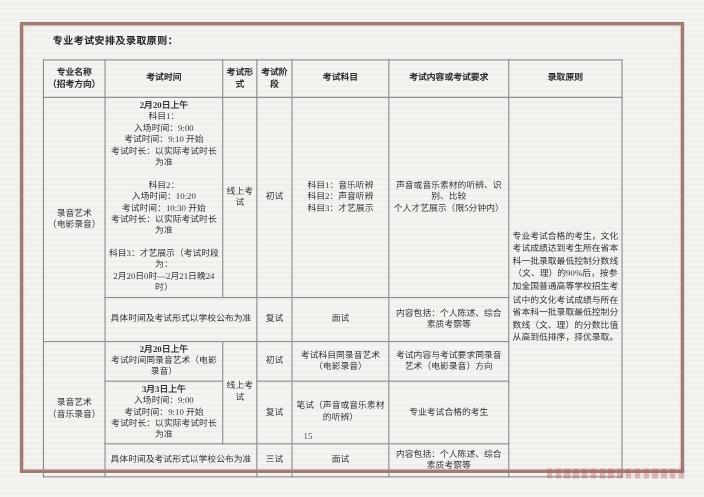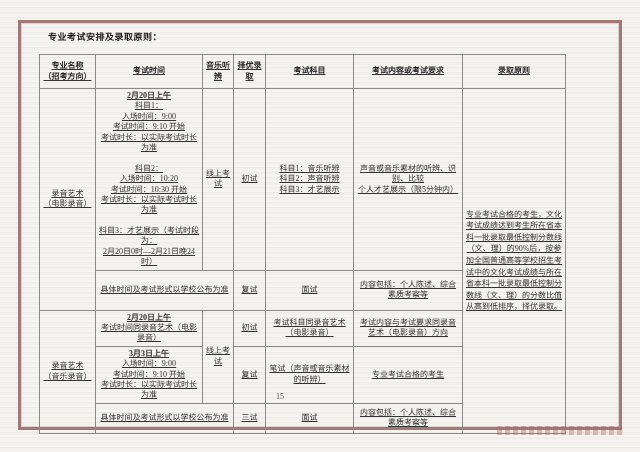--- a/index.html
+++ b/index.html
@@ -20,21 +20,21 @@
     box-shadow: inset 0 0 0 1px rgba(210,180,177,.55);
   }
   .page-title {
     position:absolute; left:48px; top:30px;
     font-size:9px; font-weight:bold; letter-spacing:.5px; color:#222;
   }
   table.exam {
     position:absolute; left:39px; top:54px;
     border-collapse:collapse; table-layout:fixed;
     width:526px;
-    font-size:8px; line-height:1.3; color:#333;text-decoration:underline;
+    font-size:8px; line-height:1.3; color:#333;
   }
   table.exam td, table.exam th {
     border:1px solid #8a8a8a;
     vertical-align:middle;
     text-align:center;
     padding:2px 3px;
     overflow:hidden;
   }
   table.exam th { font-weight:bold; color:#2a2a2a; }
   .pre { white-space:pre-line; }
@@ -70,22 +70,22 @@
     <col style="width:32px">
       <col style="width:88px">
       <col style="width:109px">
     <col style="width:103px">
   </colgroup>
   <tbody>
     <tr style="height:34px">
       <th class="pre">专业名称
 （招考方向）</th>
       <th>考试时间</th>
-      <th>音乐听辨</th>
-      <th>择优录取</th>
+      <th>考试形式</th>
+      <th>考试阶段</th>
       <th>考试科目</th>
       <th>考试内容或考试要求</th>
       <th>录取原则</th>
     </tr>
 
     <tr style="height:122px">
       <td class="pre" rowspan="2">录音艺术
 （电影录音）</td>
       <td class="schedule">
         <span class="cell-heading">2月20日上午</span>

